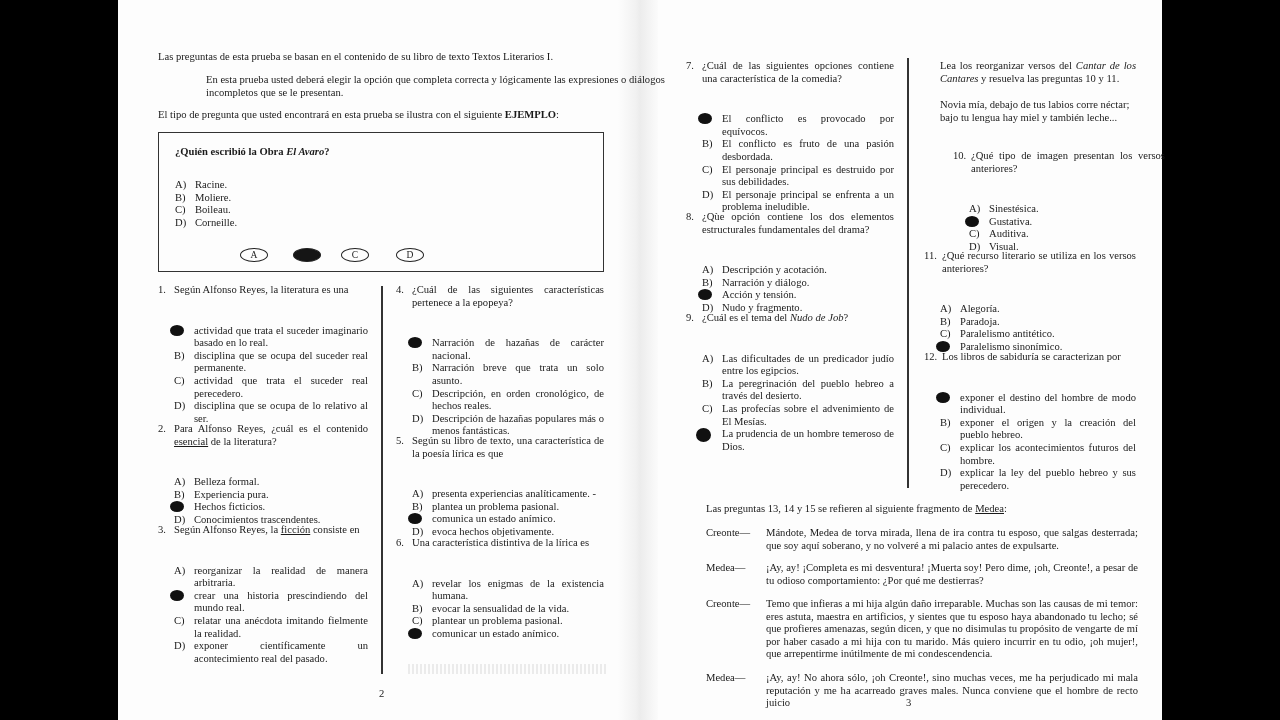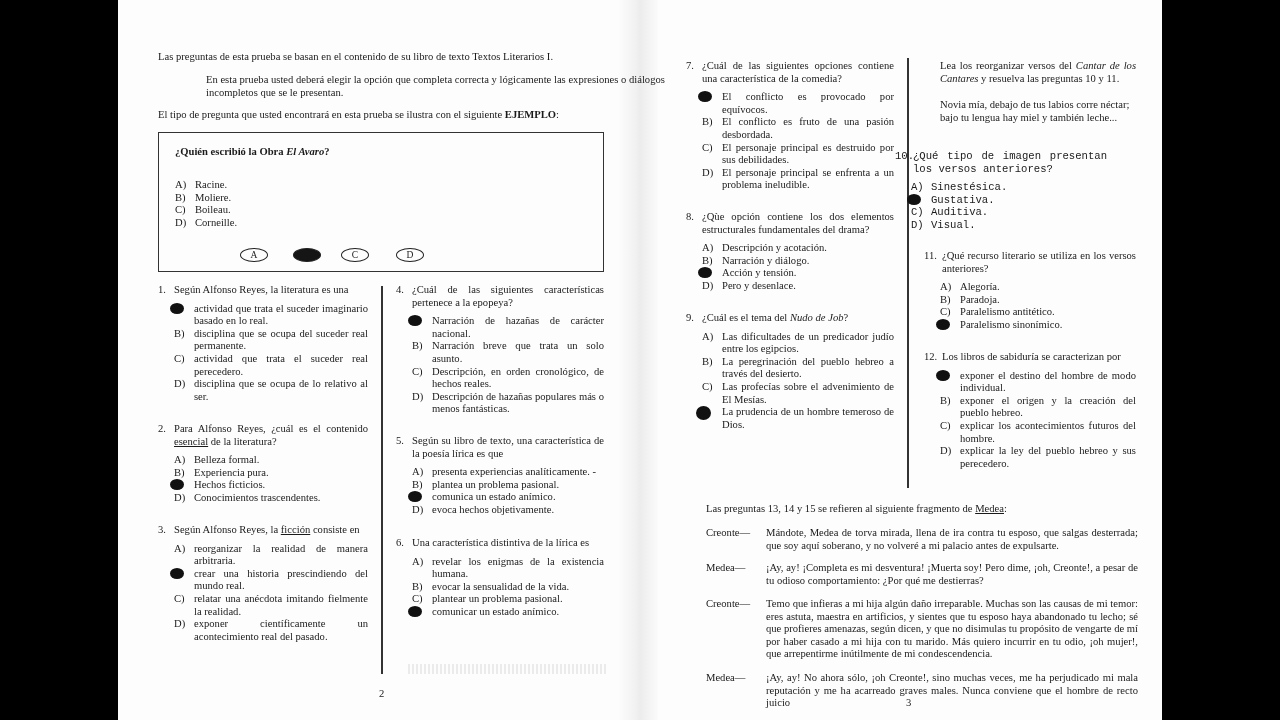--- a/index.html
+++ b/index.html
@@ -7,21 +7,21 @@
   body { position: relative; font-family: "Liberation Serif", serif; color: #1a1a1a; }
   .spread { position: absolute; left: 118px; top: 0; width: 1044px; height: 720px; background: #fdfdfd; }
   .gutter { position: absolute; left: 500px; top: 0; width: 40px; height: 720px;
     background: linear-gradient(90deg, #fdfdfd 0%, #f1f1f1 45%, #ececec 55%, #fbfbfb 100%); }
   .txt { position: absolute; font-size: 10.6px; line-height: 12.6px; }
   .para { position: absolute; font-size: 10.6px; line-height: 12.6px; }
   .q { position: absolute; font-size: 10.6px; line-height: 12.6px; }
   .q .stem { display: flex; }
   .q .num { width: 16px; flex: none; }
   .q .stem-text { flex: 1; text-align: justify; }
-  .q .opts { margin-top: 6px; padding-left: 16px; }
+  .q .opts { margin-top: 28px; padding-left: 16px; }
   .opt { display: flex; position: relative; }
   .opt .lbl { width: 20px; flex: none; }
   .opt .otext { flex: 1; text-align: justify; }
   .bubble { position: absolute; left: -4px; top: 0px; width: 14px; height: 11px; background: #111; border-radius: 50%; }
   .u { text-decoration: underline; }
   .i { font-style: italic; }
   .b { font-weight: bold; }
   .example-box { position: absolute; left: 40px; top: 132px; width: 446px; height: 140px; border: 1.5px solid #333; }
   .ans-bubble { position: absolute; top: 115px; width: 28px; height: 14px; border: 1px solid #222; border-radius: 50%;
     font-size: 9.5px; line-height: 12px; text-align: center; }
@@ -275,21 +275,21 @@
             <span class="lbl">B)</span>
             <span class="otext">Narración y diálogo.</span>
           </div>
         <div class="opt">
             <span class="bubble"></span>
             <span class="lbl"></span>
             <span class="otext">Acción y tensión.</span>
           </div>
         <div class="opt">
             <span class="lbl">D)</span>
-            <span class="otext">Pero y desenlace.</span>
+            <span class="otext">Nudo y fragmento.</span>
           </div>
       </div>
     </div>
 
     <div class="q" style="left:568px; top:312px; width:208px;">
       <div class="stem">
           <span class="num">9.</span>
           <span class="stem-text"><span>¿Cuál es el tema del </span><span class="i">Nudo de Job</span><span>?</span></span>
         </div>
       <div class="opts">
@@ -312,21 +312,21 @@
           </div>
       </div>
     </div>
 
     <div class="para" style="left:822px; top:60px; width:196px; text-align:justify;"><span>Lea los reorganizar versos del </span><span class="i">Cantar de los Cantares</span><span> y resuelva las preguntas 10 y 11.</span></div>
     <div class="para" style="left:822px; top:99px; width:196px;">
       <div>Novia mía, debajo de tus labios corre néctar;</div>
       <div>bajo tu lengua hay miel y también leche...</div>
     </div>
 
-    <div class="q" style="left:777px; top:150px; width:212px;font-family:Liberation Mono, monospace;">
+    <div class="q" style="left:835px; top:150px; width:212px;">
       <div class="stem">
           <span class="num" style="width:18px;">10.</span>
           <span class="stem-text">¿Qué tipo de imagen presentan los versos anteriores?</span>
         </div>
       <div class="opts">
         <div class="opt">
             <span class="lbl">A)</span>
             <span class="otext">Sinestésica.</span>
           </div>
         <div class="opt">

